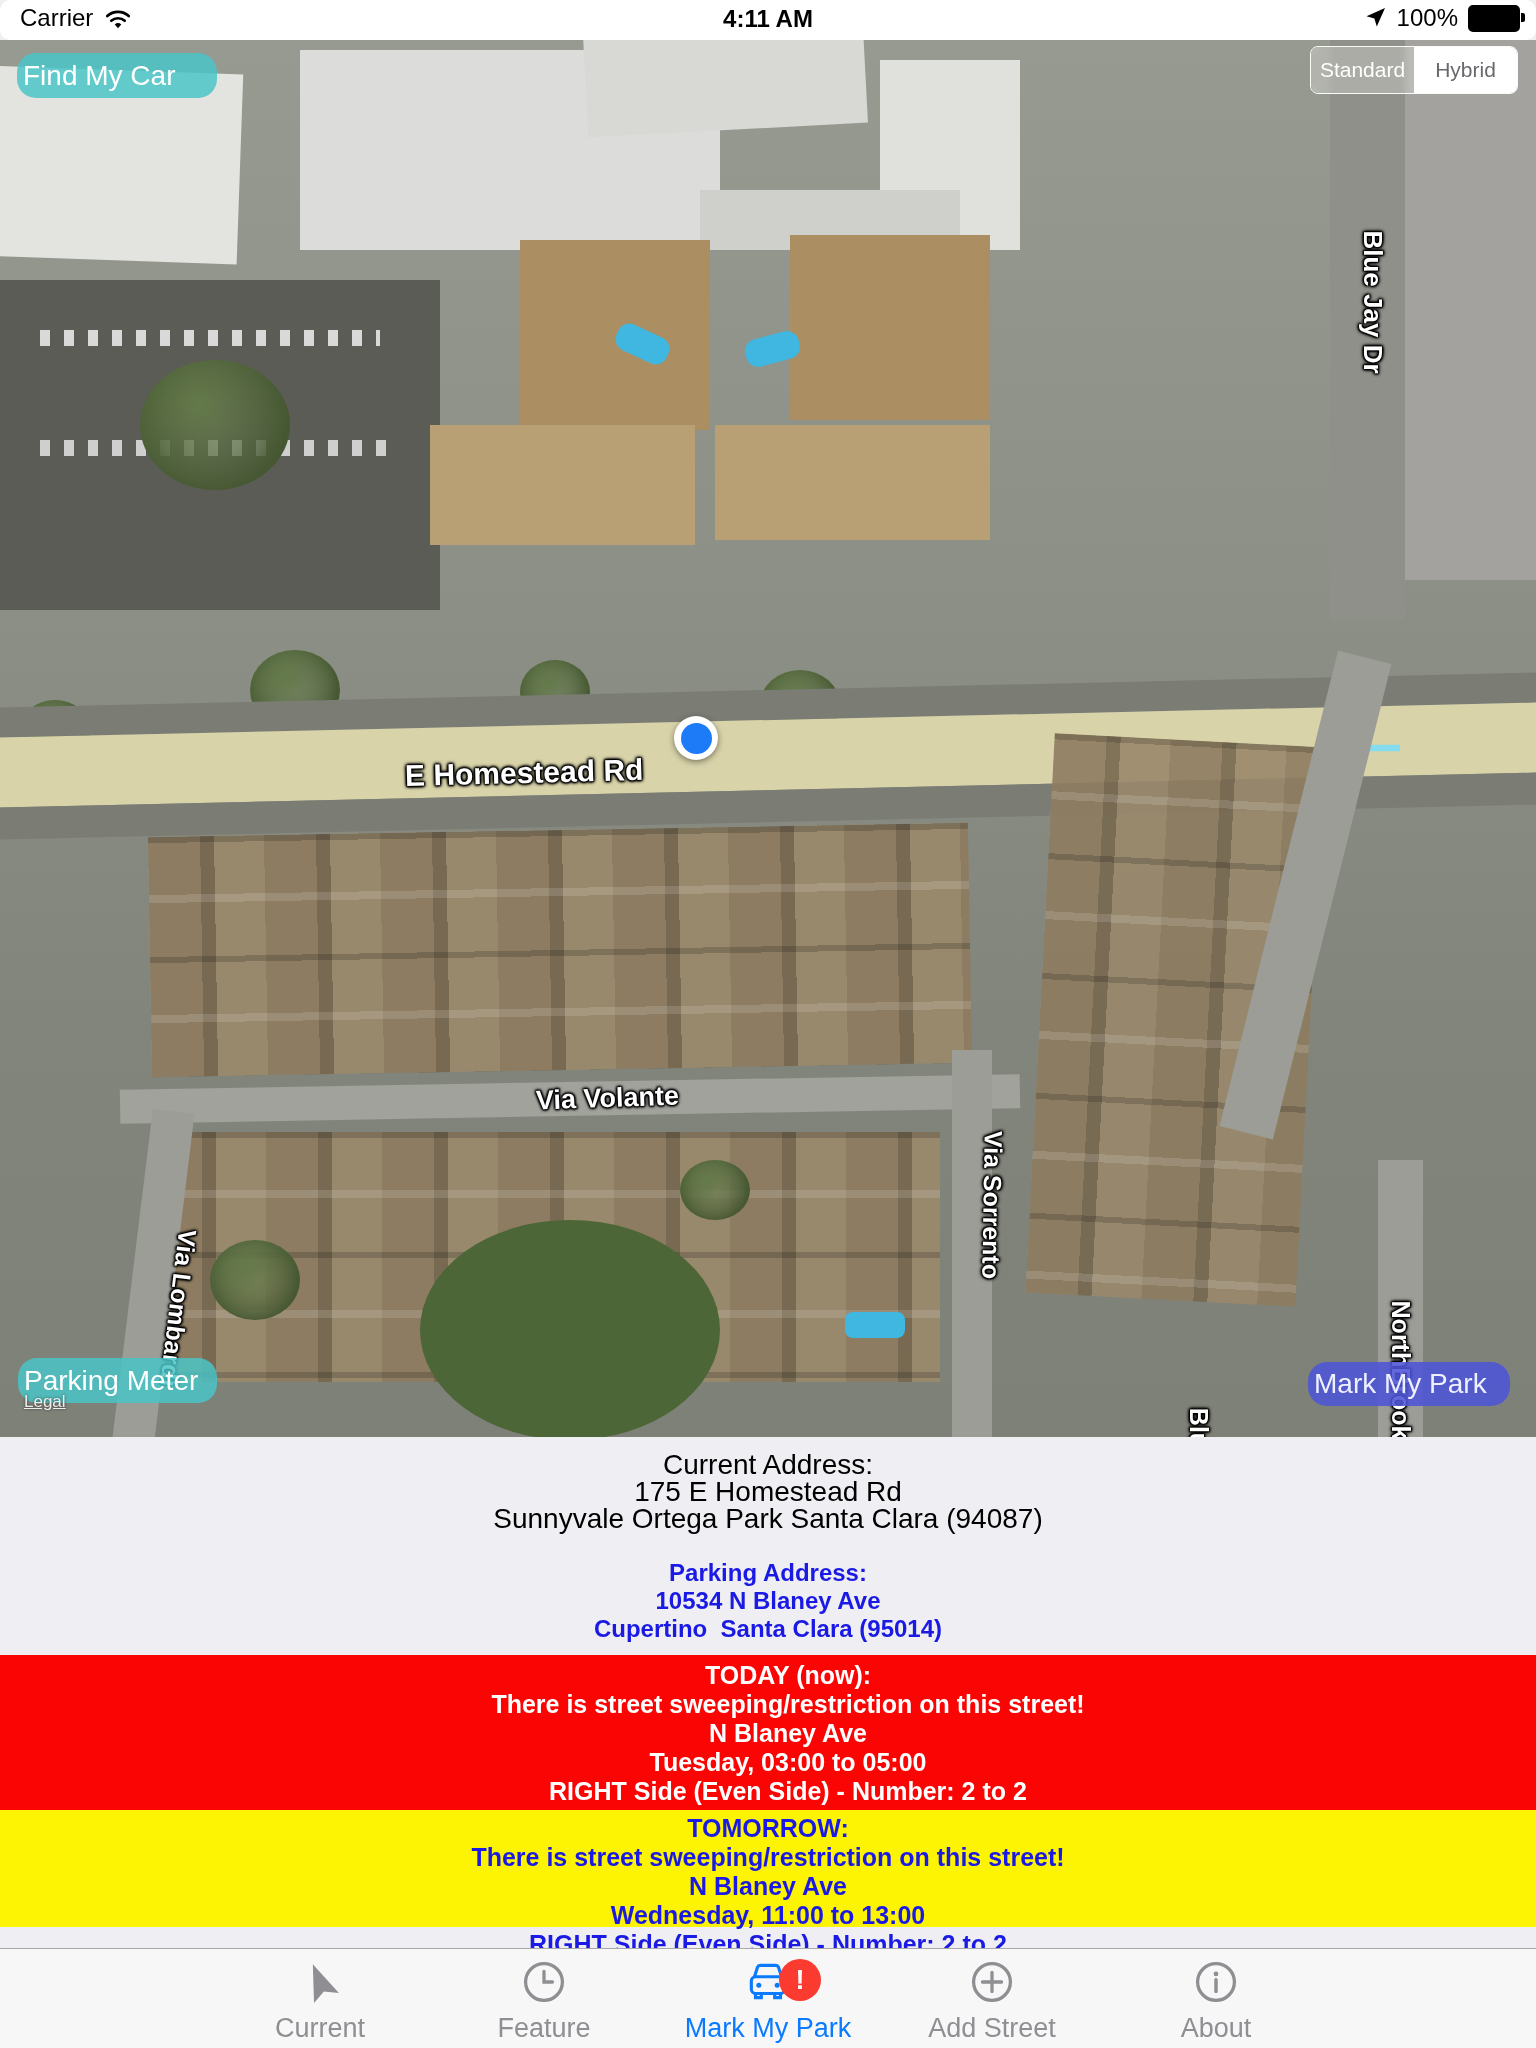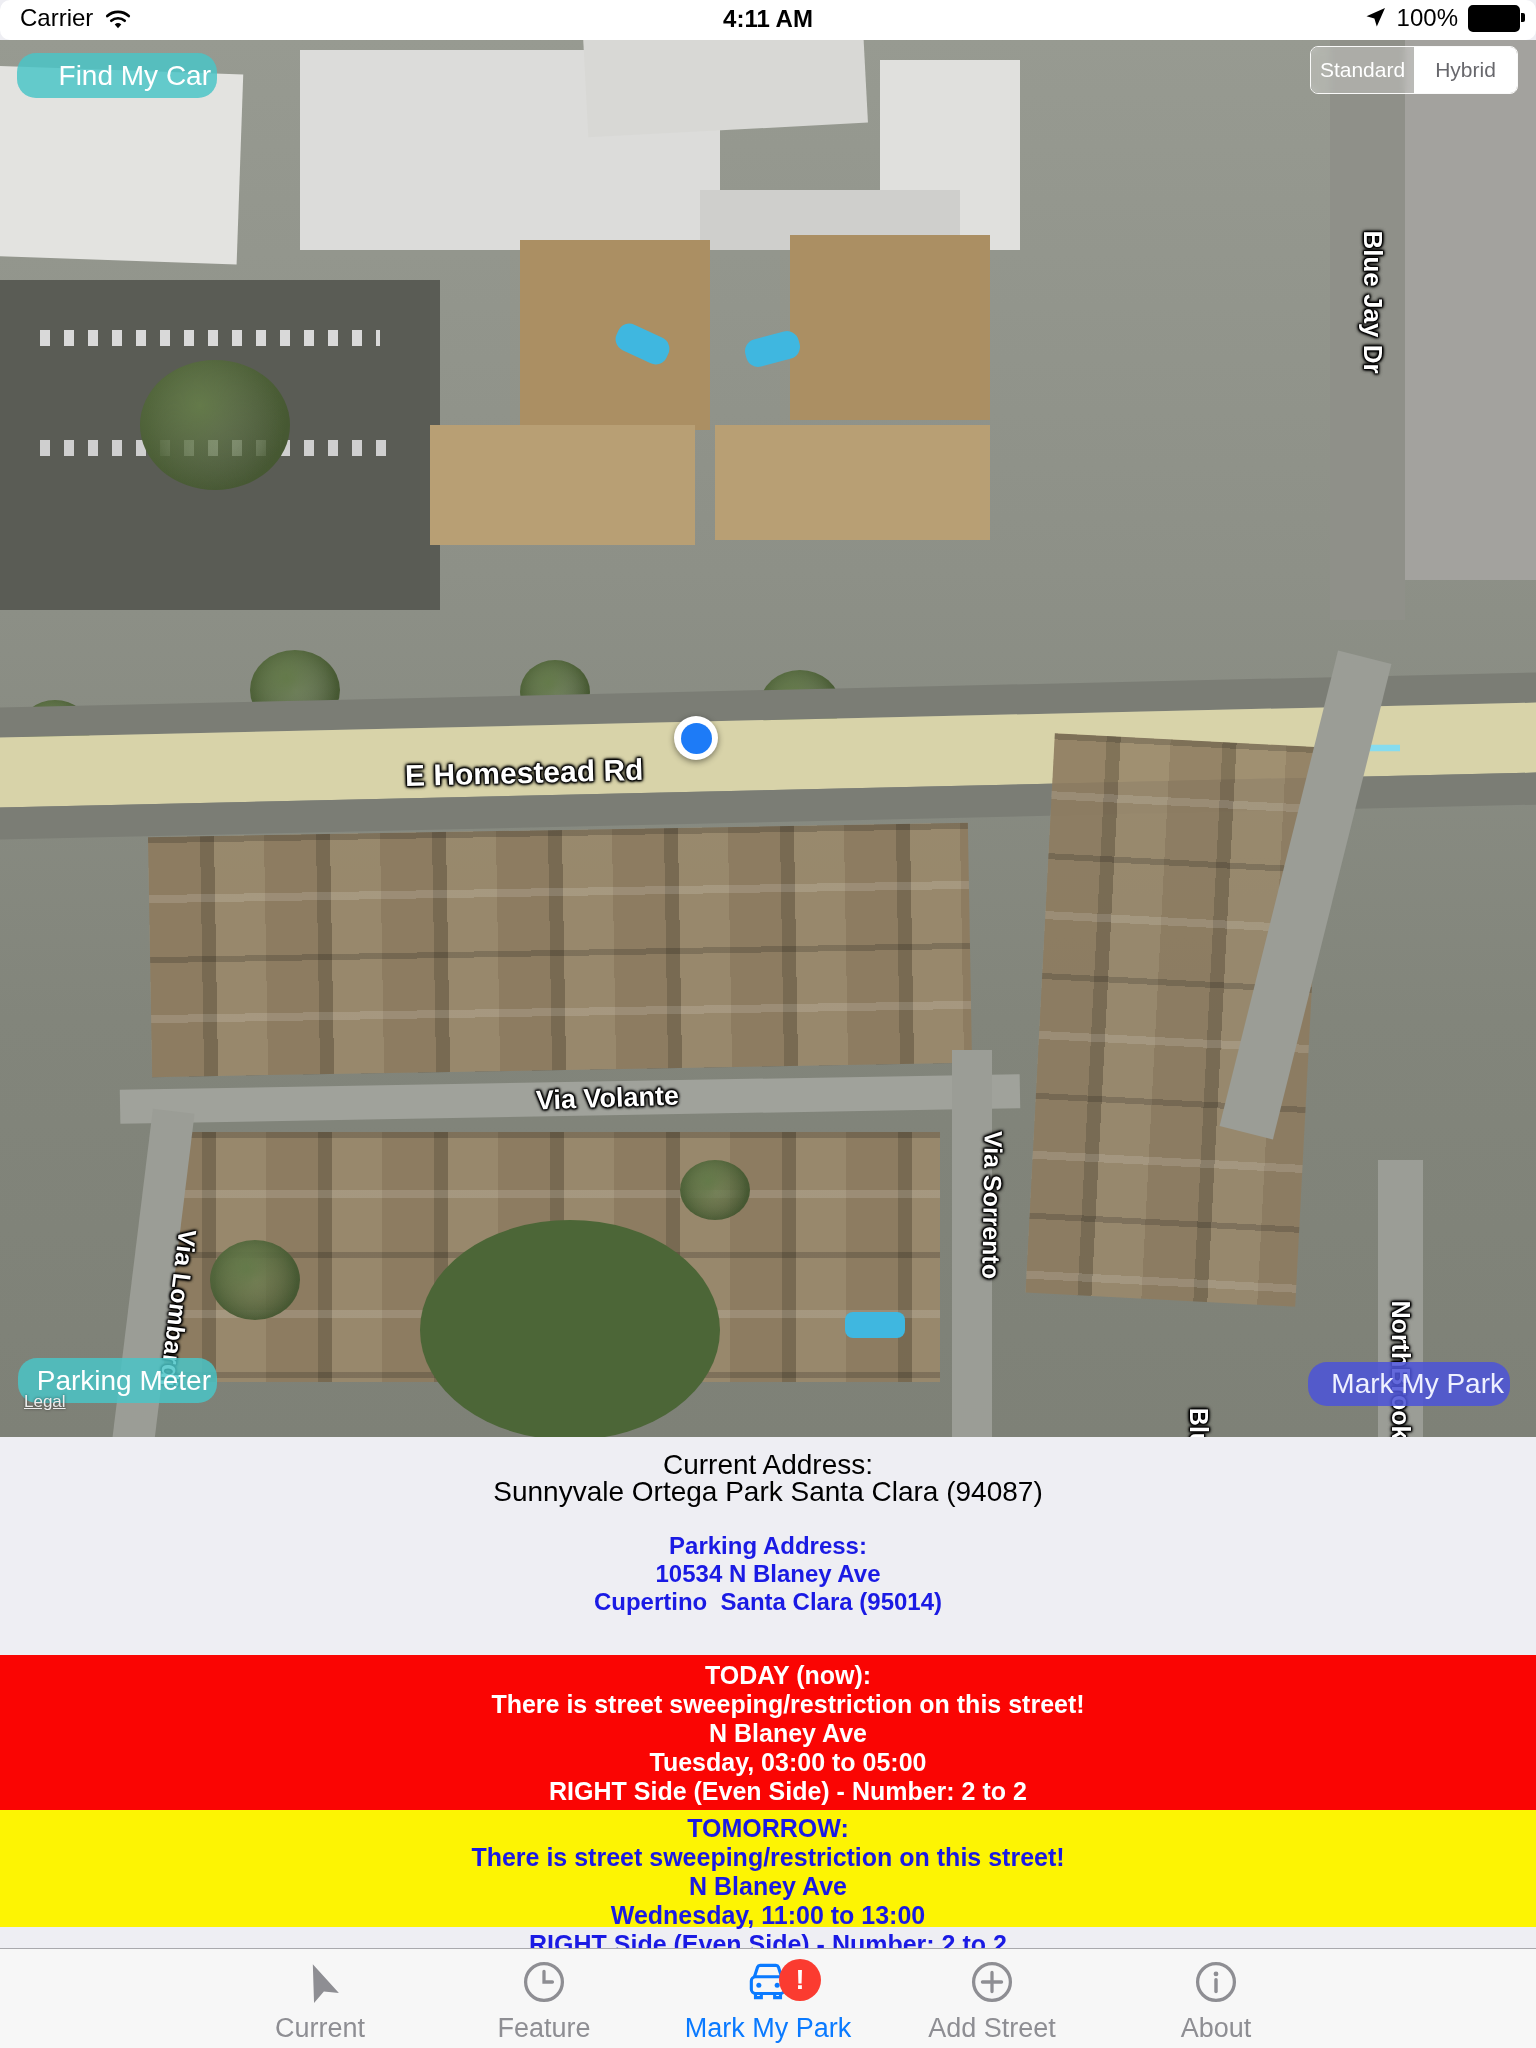--- a/index.html
+++ b/index.html
@@ -15,21 +15,21 @@
   
   .map{position:absolute;top:40px;left:0;width:1536px;height:1397px;overflow:hidden;
        background:linear-gradient(180deg,#979a91 0%,#8d9087 38%,#82857b 70%,#7e8177 100%);}
   .deco{position:absolute;}
   .houses{background:
      repeating-linear-gradient(180deg,rgba(0,0,0,.18) 0 6px,rgba(255,255,255,0) 6px 58px,rgba(255,255,255,.14) 58px 66px,rgba(255,255,255,0) 66px 120px),
      repeating-linear-gradient(90deg,#8e7c60 0 52px,#786950 52px 66px,#9a896c 66px 116px);}
   .tree{border-radius:50%;background:radial-gradient(circle at 40% 35%,#647a4a,#46583200 72%),radial-gradient(circle,#55684024,#465832 70%);}
   .road-label{position:absolute;color:#fff;font-weight:700;white-space:nowrap;z-index:12;
      text-shadow:0 0 4px #000,0 0 4px #000,1px 1px 2px #000,-1px -1px 2px #000,1px -1px 2px #000,-1px 1px 2px #000;}
-  .map-btn{position:absolute;z-index:30;display:flex;align-items:center;justify-content:flex-end;
+  .map-btn{position:absolute;z-index:30;display:flex;align-items:center;justify-content:flex-start;
      border:none;border-radius:19px;font-size:28px;color:#fff;font-family:inherit;}
   .teal{background:rgba(74,197,199,.84);}
   .purple{background:rgba(77,84,214,.88);color:#eef0ff;}
   .seg{position:absolute;z-index:30;left:1310px;top:6px;width:206px;height:46px;display:flex;
      border:1px solid rgba(255,255,255,.95);border-radius:8px;overflow:hidden;font-size:21px;}
   .seg .half{flex:1;display:flex;align-items:center;justify-content:center;}
   .seg .unsel{background:rgba(255,255,255,.26);color:#fff;backdrop-filter:blur(3px);}
   .seg .sel{background:#fff;color:#68686d;}
   .legal{position:absolute;z-index:30;left:24px;top:1352px;font-size:17px;color:#ededed;
      text-decoration:underline;text-shadow:0 0 3px rgba(0,0,0,.6);}
@@ -151,20 +151,21 @@
     </button>
     <a class="legal">Legal</a>
     <button class="map-btn purple" style="left:1308px;top:1322px;width:202px;height:44px;">
       <span>Mark My Park</span>
     </button>
   </div>
 
   <div class="info-panel">
     <div class="cur">
       <div>Current Address:</div>
+      <div>175 E Homestead Rd</div>
       <div>Sunnyvale Ortega Park Santa Clara (94087)</div>
     </div>
     <div class="park">
       <div>Parking Address:</div>
       <div>10534 N Blaney Ave</div>
       <div class="pre">Cupertino  Santa Clara (95014)</div>
     </div>
   </div>
 
   <div class="alert alert-today">

